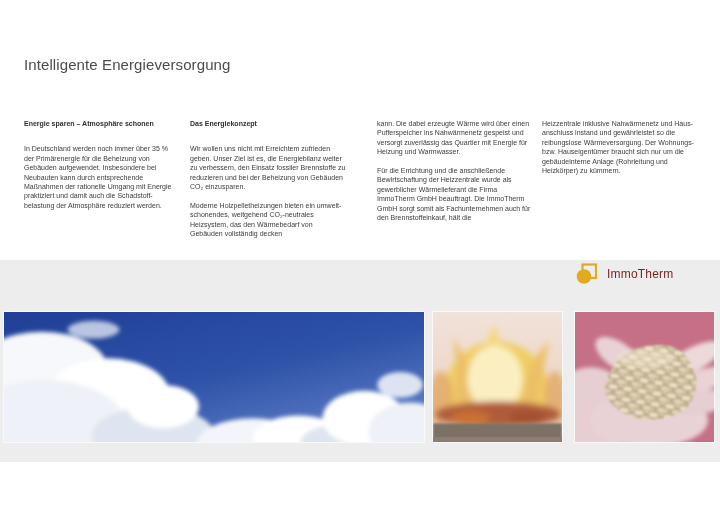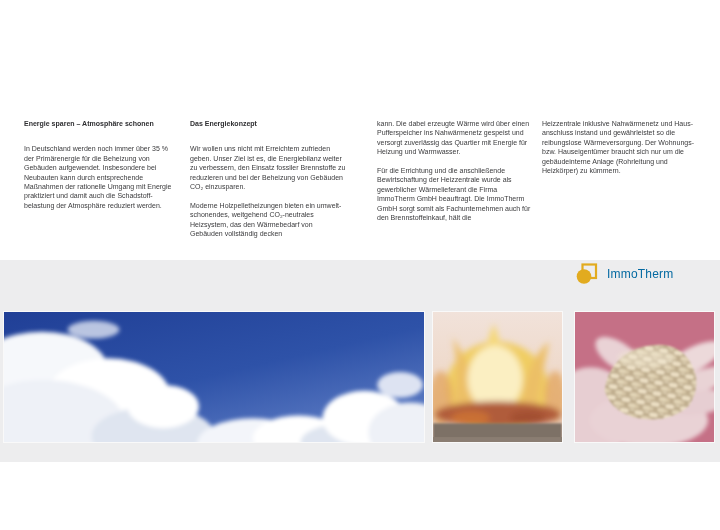--- a/index.html
+++ b/index.html
@@ -30,34 +30,35 @@
   .col p { margin:0 0 9.4px 0; }
   .band {
     position:absolute; left:0; top:260px; width:720px; height:202px;
     background:#ededee;
   }
   .brand {
     position:absolute; left:576px; top:263px;
     display:flex; align-items:center; gap:9px;
   }
   .brand-mark { width:22px; height:22px; display:block; }
-  .brand-name { font-size:12px; color:#0369a1; letter-spacing:0.2px; }
+  .brand-name { font-size:12px; color:#7f1d1d; letter-spacing:0.2px; }
   .photo {
     position:absolute; top:311px; height:132px; box-sizing:border-box;
     border:1px solid rgba(252,252,252,0.9); background:#ddd;
   }
   .photo svg { display:block; width:100%; height:100%; }
   .photo-clouds  { left:3px;   width:422px; }
   .photo-fire    { left:432px; width:131px; }
   .photo-pellets { left:574px; width:141px; }
 </style>
 </head>
 <body>
 
 <div class="page-title">
+  <div>Intelligente Energieversorgung</div>
 </div>
 
 <div class="col col-1">
   <h3>Energie sparen – Atmosphäre schonen</h3>
   <p>In Deutschland werden noch immer über 35 % der Primärenergie für die Beheizung von Gebäuden aufgewendet. Insbesondere bei Neubauten kann durch entsprechende Maßnahmen der rationelle Umgang mit Energie praktiziert und damit auch die Schadstoff­belastung der Atmosphäre reduziert werden.</p>
 </div>
 
 <div class="col col-2">
   <h3>Das Energiekonzept</h3>
   <p>Wir wollen uns nicht mit Erreichtem zufrieden geben. Unser Ziel ist es, die Energiebilanz weiter zu verbessern, den Einsatz fossiler Brennstoffe zu reduzieren und bei der Beheizung von Gebäuden CO₂ einzusparen.</p>

